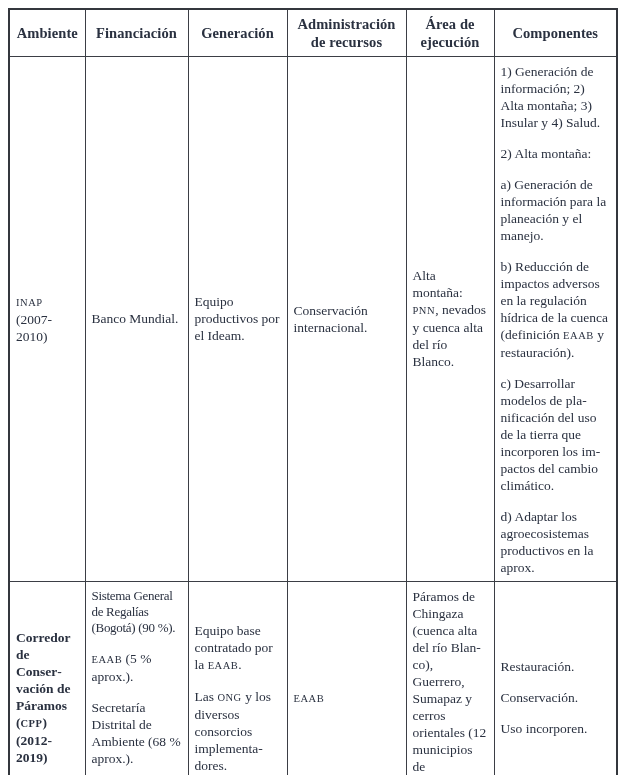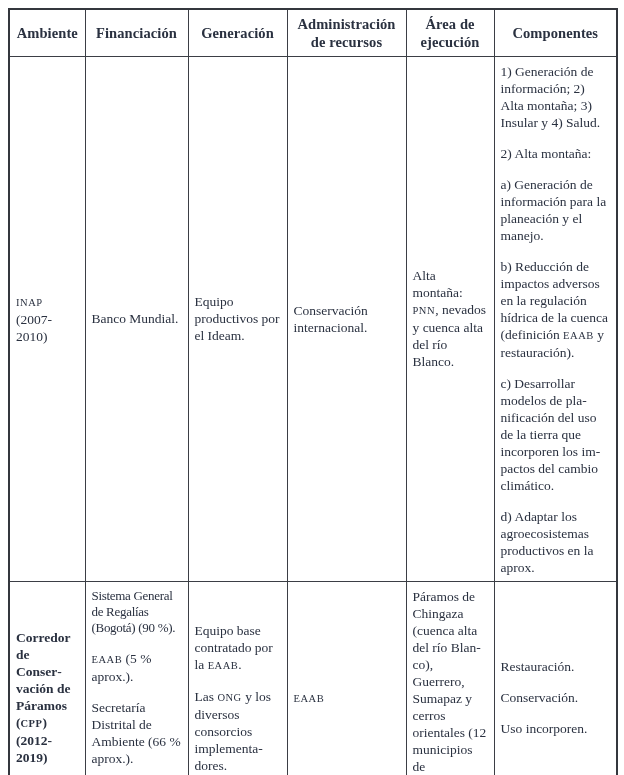--- a/index.html
+++ b/index.html
@@ -109,21 +109,21 @@
           <p>d) Adaptar los agroecosistemas productivos en la aprox.</p>
         </td>
       </tr>
       <tr class="row-cpp">
         <td class="bold-cell">
           <p>Corredor de Conser­vación de Páramos (<span class="sc">CPP</span>) (2012-2019)</p>
         </td>
         <td class="v-top">
           <p class="condensed">Sistema General de Regalías (Bogotá) (90 %).</p>
           <p><span class="sc">EAAB</span> (5 % aprox.).</p>
-          <p>Secretaría Distrital de Ambiente (66 % aprox.).</p>
+          <p>Secretaría Distrital de Ambiente (68 % aprox.).</p>
         </td>
         <td>
           <p>Equipo base contratado por la <span class="sc">EAAB</span>.</p>
           <p>Las <span class="sc">ONG</span> y los diversos consorcios implementa­dores.</p>
         </td>
         <td>
           <p><span class="sc">EAAB</span></p>
         </td>
         <td class="v-top">
           <p>Páramos de Chingaza (cuenca alta del río Blan­co), Guerrero, Sumapaz y cerros orientales (12 municipios de Cundinamarca y Meta).</p>

